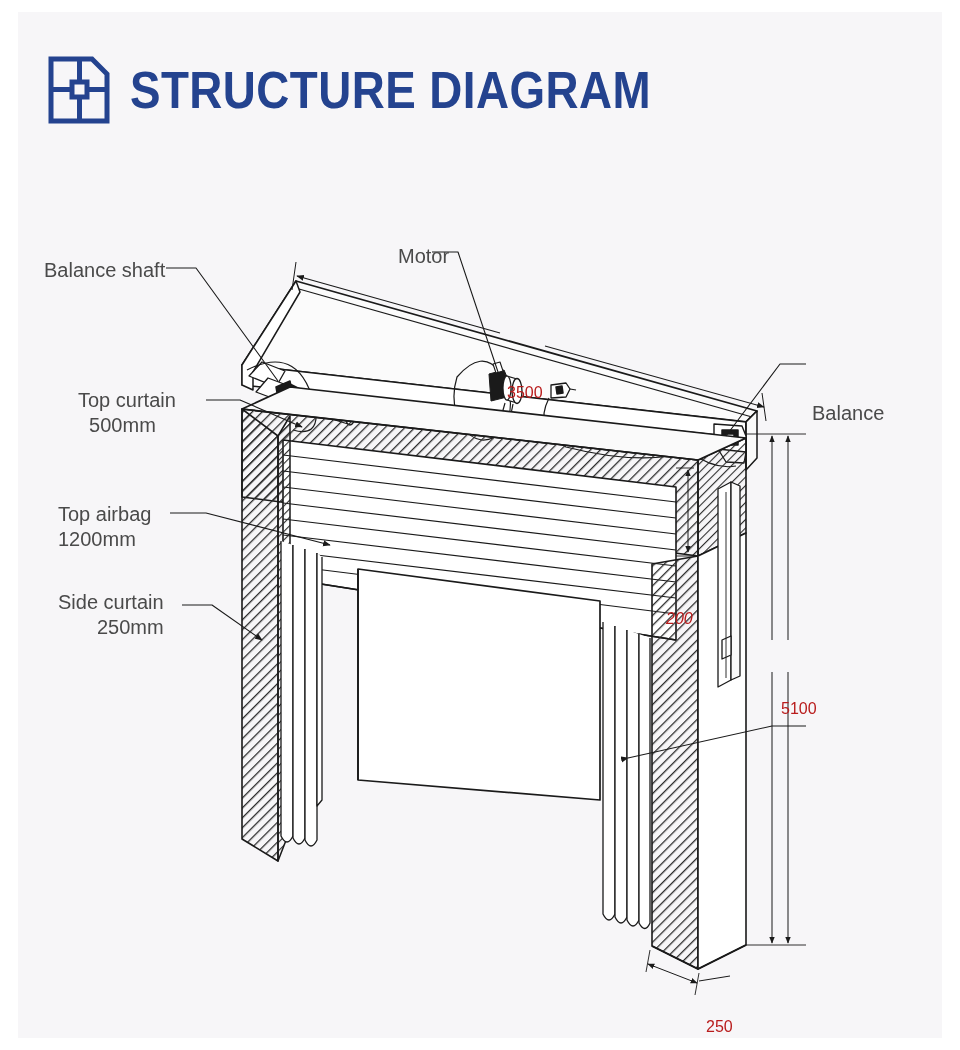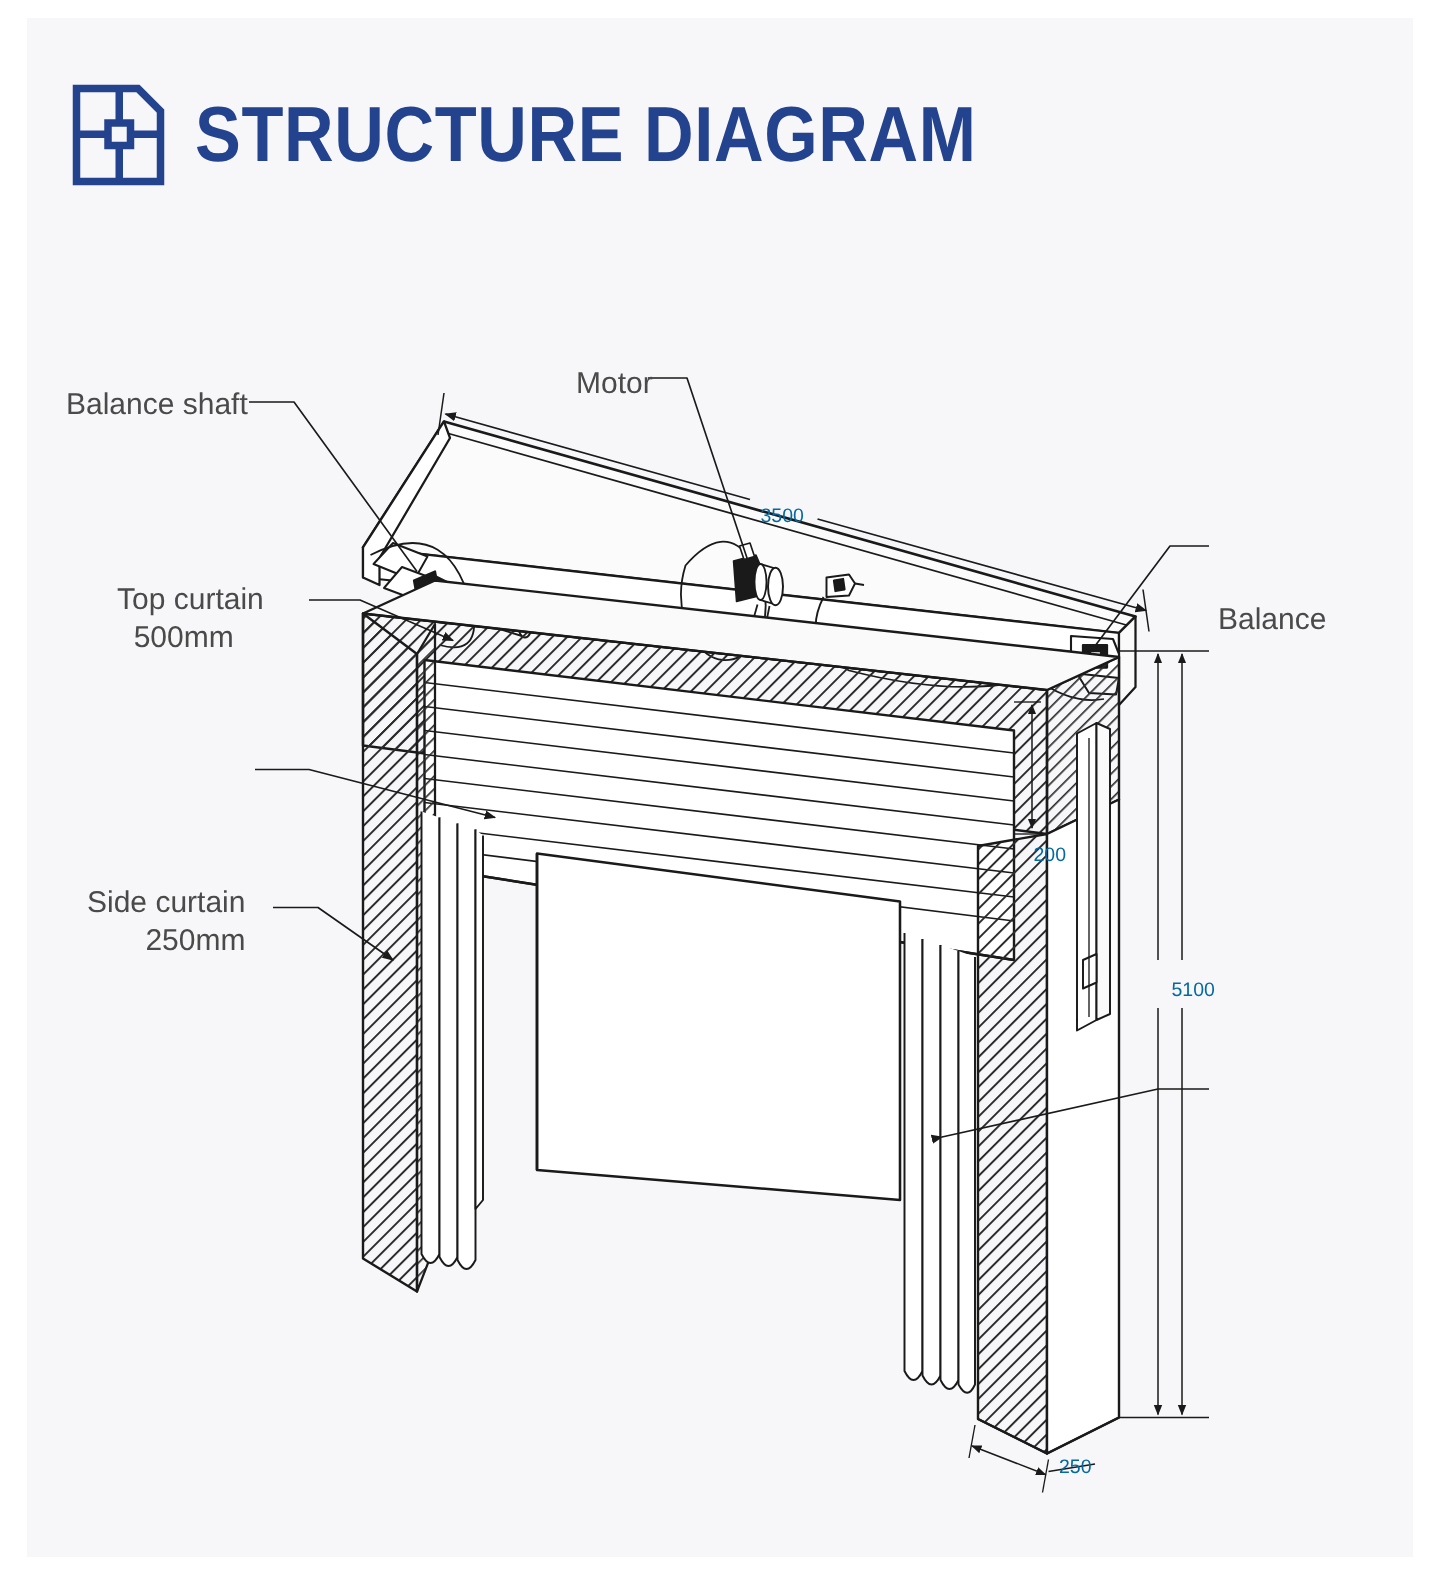--- a/index.html
+++ b/index.html
@@ -63,24 +63,25 @@
   .lbl {
     position: absolute;
     color: #4a4a4a;
     font-size: 20px;
     font-family: "Liberation Sans", sans-serif;
     line-height: 1.25;
     white-space: pre;
   }
   .dim {
     position: absolute;
-    color: #0369a1;
-    font-size: 13px;
+    color: #b91c1c;
+    font-size: 16px;
     font-family: "Liberation Sans", sans-serif;
     white-space: pre;
+    margin-top: 48px;
   }
 </style>
 </head>
 <body>
 
 <div id="page">
   <div id="panel"></div>
 
   <div id="header">
     <svg class="logo-icon" viewBox="0 0 62 68">
@@ -272,24 +273,26 @@
         <path d="M170 513 L206 513 L330 545" marker-end="url(#arrEnd)"></path>
 
         <path d="M182 605 L212 605 L262 640" marker-end="url(#arrEnd)"></path>
 
         <path d="M806 726 L772 726 L628 758" marker-end="url(#arrStart)"></path>
       </g>
     </g>
   </svg>
 
   <div class="lbl" style="left:44px;  top:258px;">Balance shaft</div>
-  <div class="lbl" style="left:384px; top:244px;">Motor</div>
+  <div class="lbl" style="left:398px; top:244px;">Motor</div>
   <div class="lbl" style="left:812px; top:355px;margin-top:46px;">Balance</div>
   <div class="lbl" style="left:78px;  top:388px;">Top curtain
   500mm</div>
+  <div class="lbl" style="left:58px;  top:502px;">Top airbag
+1200mm</div>
   <div class="lbl" style="left:58px;  top:590px;text-align:right;">Side curtain
   250mm</div>
 
   <div class="dim" style="left:507px; top:336px;">3500</div>
-  <div class="dim" style="left:689px; top:562px;">200</div>
+  <div class="dim" style="left:666px; top:562px;font-style:italic;">200</div>
   <div class="dim" style="left:781px; top:652px;">5100</div>
   <div class="dim" style="left:706px; top:970px;">250</div>
 </div>
 
 </body></html>

